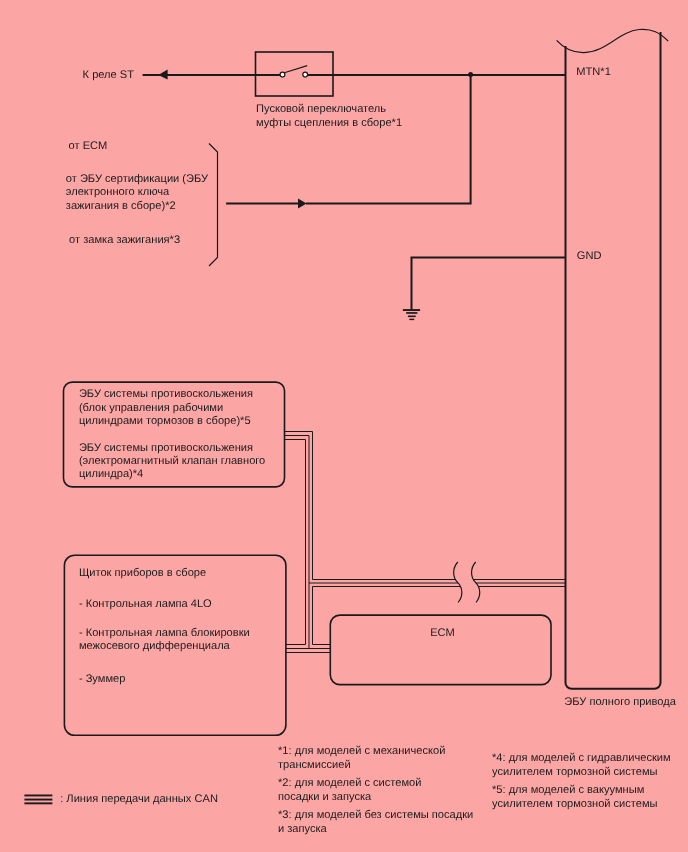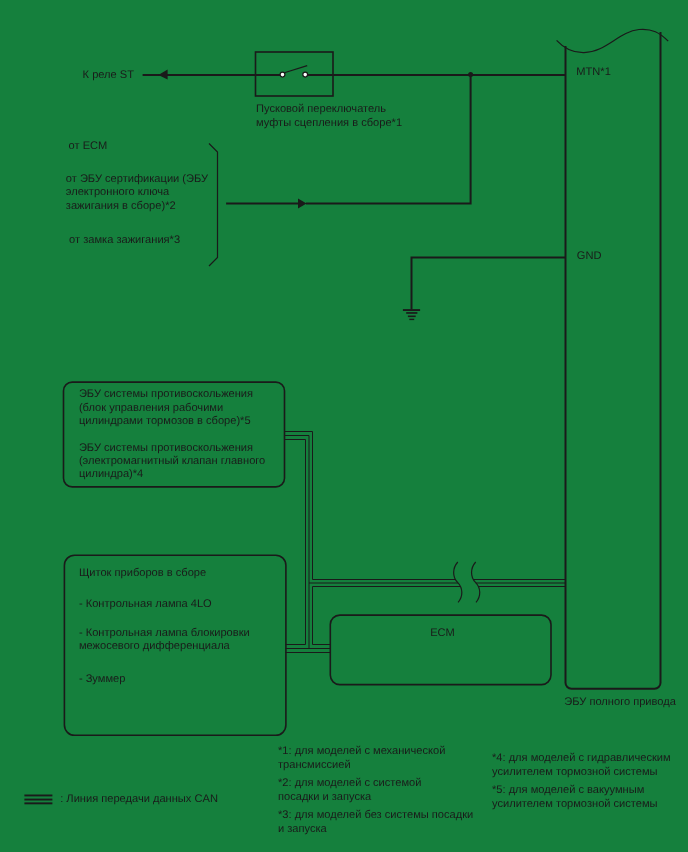--- a/index.html
+++ b/index.html
@@ -1,18 +1,18 @@
 <!DOCTYPE html>
 <html><head>
 <meta charset="utf-8">
 <title>Wiring diagram</title>
 <style>
   html,body{margin:0;padding:0;background:#ffffff;}
   body{width:688px;height:852px;overflow:hidden;font-family:"Liberation Sans",sans-serif;color:#1a1a1a;}
-  #stage{position:relative;width:688px;height:852px;background:#15803d;overflow:hidden;-webkit-font-smoothing:antialiased;text-rendering:geometricPrecision;}
+  #stage{position:relative;width:688px;height:852px;background:#fca5a5;overflow:hidden;-webkit-font-smoothing:antialiased;text-rendering:geometricPrecision;}
   svg#diagram{position:absolute;left:0;top:0;width:688px;height:852px;display:block;}
   #diagram text{font-family:"Liberation Sans",sans-serif;font-size:11.1px;fill:#1a1a1a;white-space:pre;}
   .wire{stroke:#1a1a1a;fill:none;stroke-width:2;}
   .thin{stroke:#1a1a1a;fill:none;stroke-width:1.2;}
   .can{stroke:#1a1a1a;fill:none;stroke-width:1;}
   .cangrey{stroke:#1a1a1a;}
   .boxline{stroke:#1a1a1a;fill:none;stroke-width:1.6;}
   .solid{fill:#1a1a1a;stroke:none;}
 </style>
 </head>

